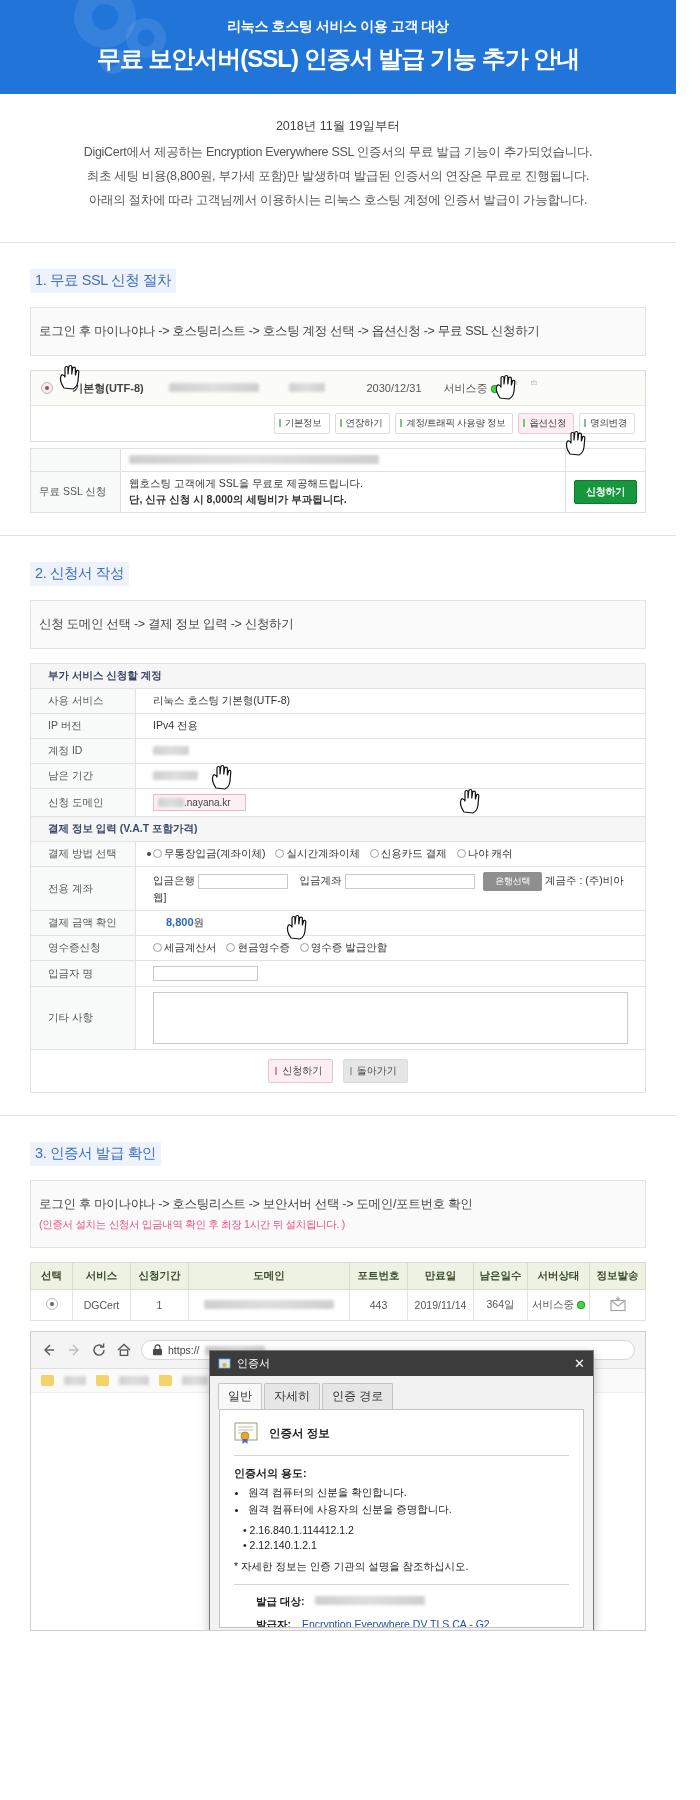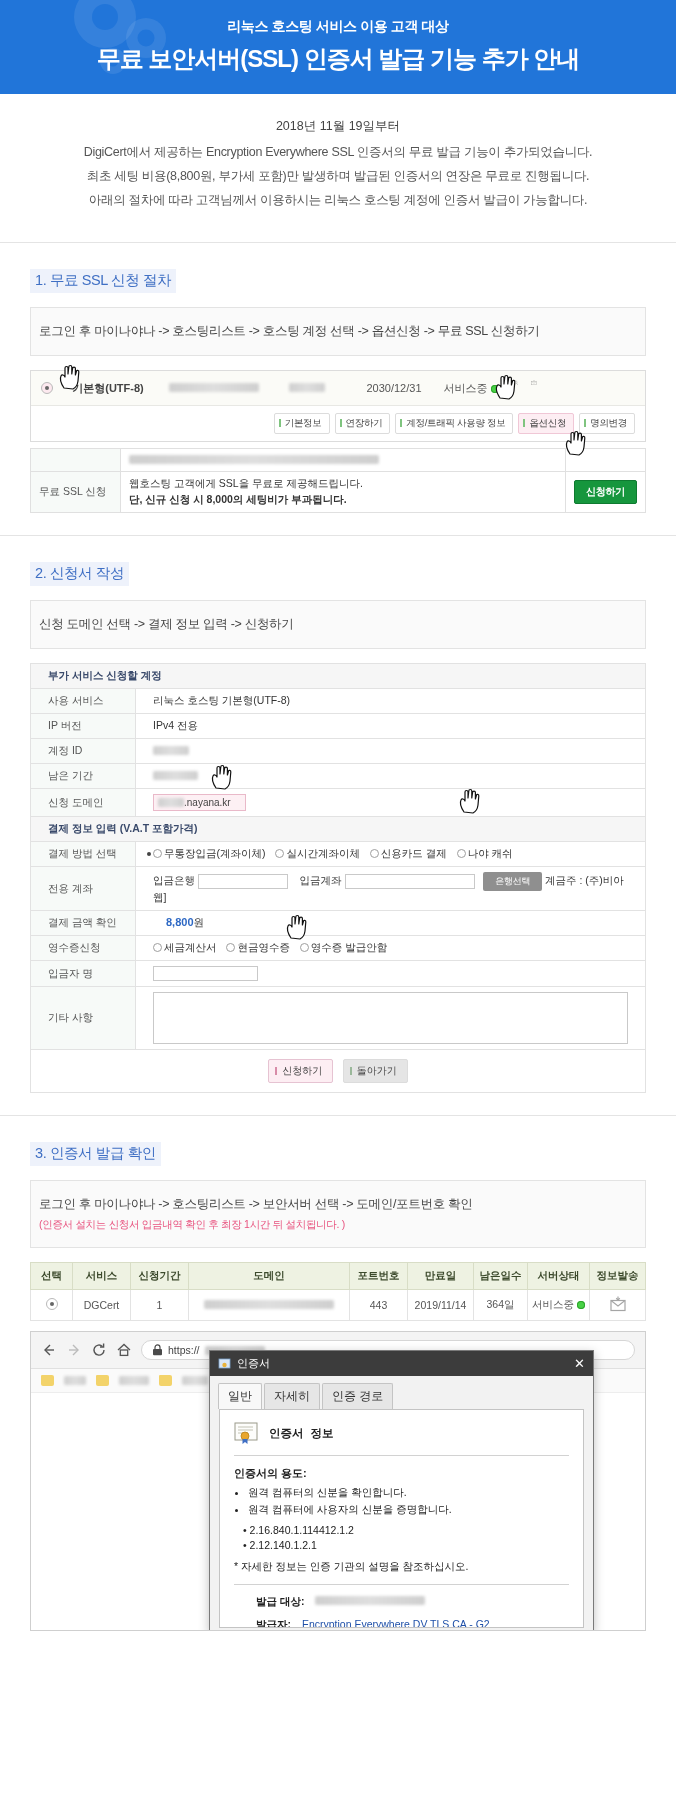--- a/index.html
+++ b/index.html
@@ -131,21 +131,21 @@
     position:absolute; left:178px; top:18px; width:385px; height:282px;
     background:#f2f2f2; border:1px solid #7a7a7a; box-shadow:0 3px 10px rgba(0,0,0,.25);
     font-size:11px; color:#222;
   }
   .dlg-title { display:flex; align-items:center; gap:6px; background:#3c3c3c; color:#fff; padding:5px 8px; font-size:11px; }
   .dlg-x { margin-left:auto; font-size:13px; line-height:1; cursor:default; }
   .dlg-tabs { display:flex; gap:2px; padding:7px 8px 0; background:#f2f2f2; }
   .dtab { padding:4px 9px; font-size:12px; border:1px solid #c4c4c4; border-bottom:none; background:#e6e6e6; color:#333; border-radius:2px 2px 0 0; }
   .dtab.act { background:#f8f8f8; }
   .dlg-body { margin:0 9px 9px; background:#fff; border:1px solid #c4c4c4; height:219px; padding:12px 14px; overflow:hidden; }
-  .ci-head { display:flex; align-items:center; gap:9px; margin-bottom:11px;font-family:Liberation Mono, monospace; }
+  .ci-head { display:flex; align-items:center; gap:9px; margin-bottom:11px; }
   .cert-glyph { width:26px;height:22px;flex:none; }
   .ci-t { font-weight:bold; font-size:11.5px; }
   .hr { border-top:1px solid #d2d2d2; margin:10px 0; }
   .ci-sub { font-weight:bold; margin-bottom:5px; font-size:11px; }
   .ci-list { margin:0 0 7px 14px; padding:0; }
   .ci-list li { list-style:disc; margin-bottom:3px; font-size:10.5px; }
   .ci-oid { margin:0 0 3px 9px; font-size:10.5px; }
   .ci-note { margin:9px 0 0; font-size:10.5px; }
   .ci-field { margin:9px 0 0 22px; font-size:10.5px; }
   .ci-field b { font-weight:bold; }

